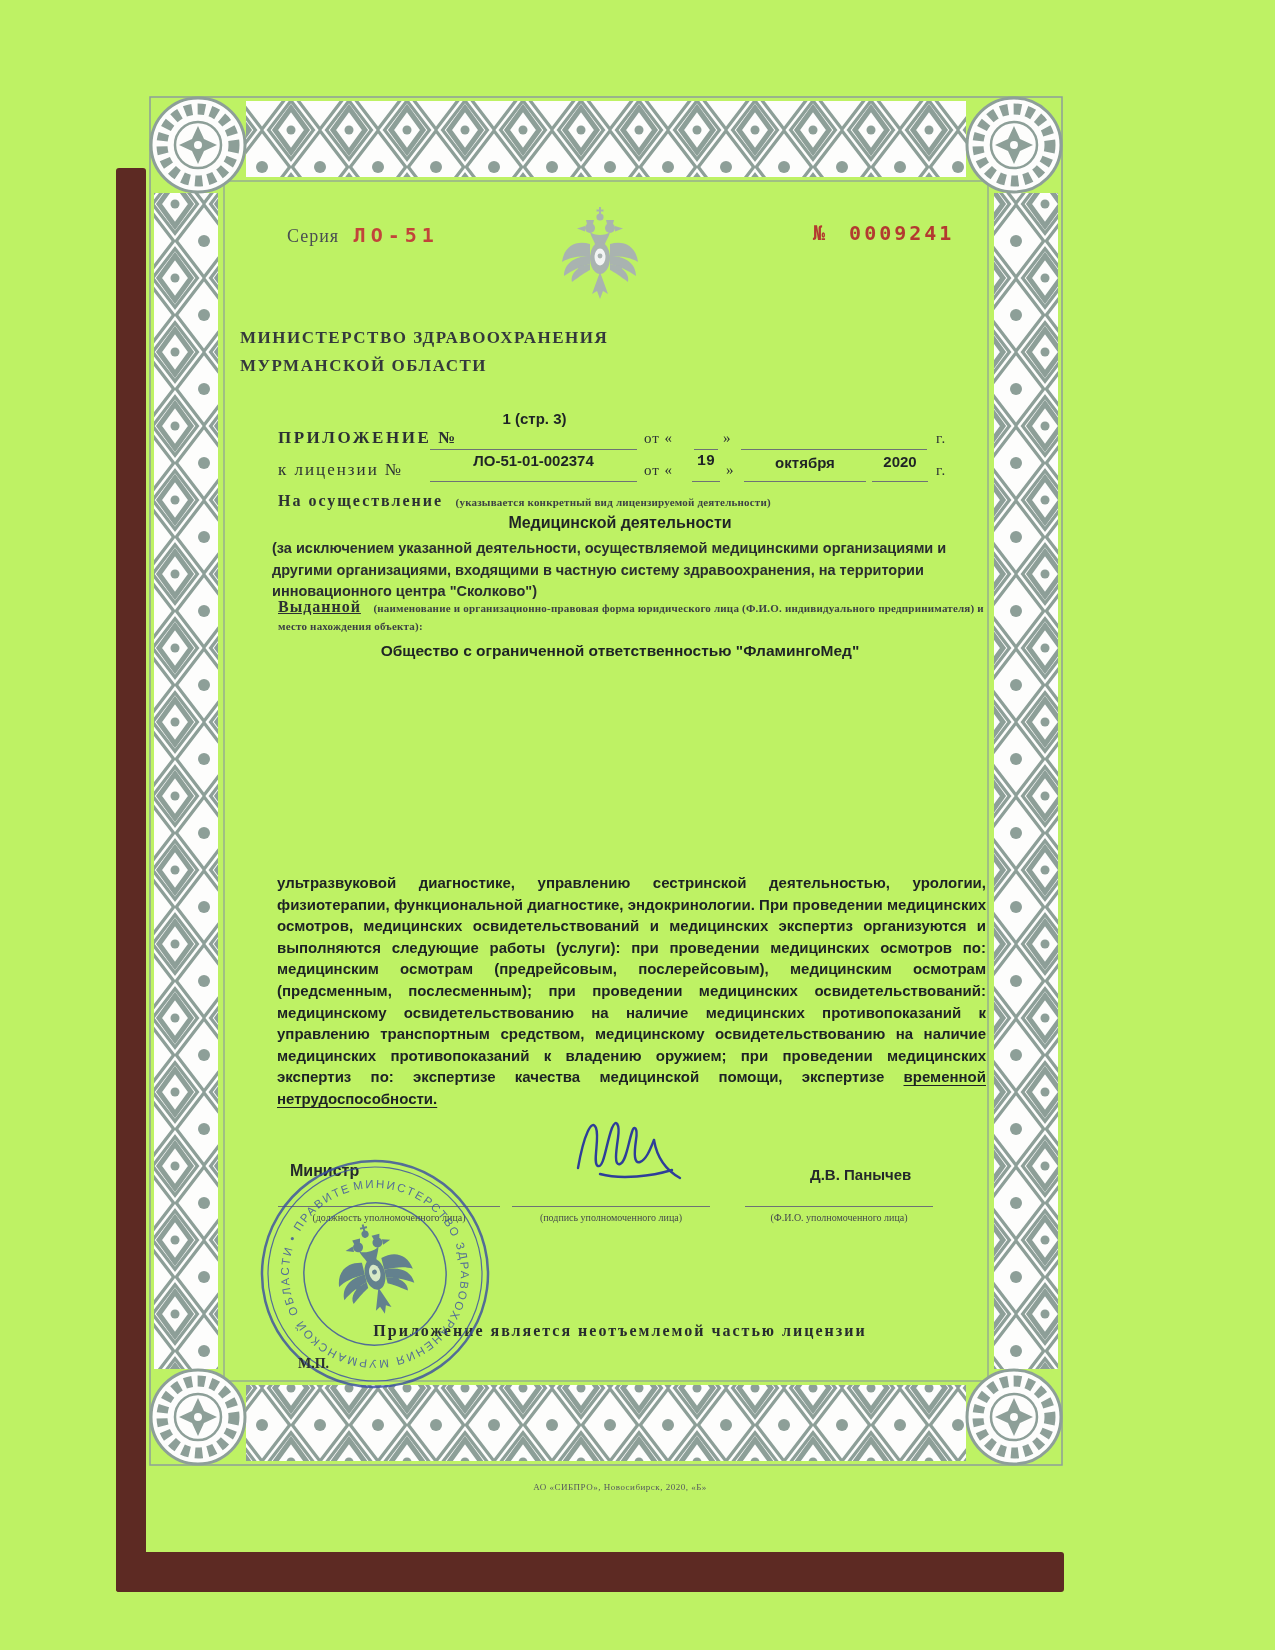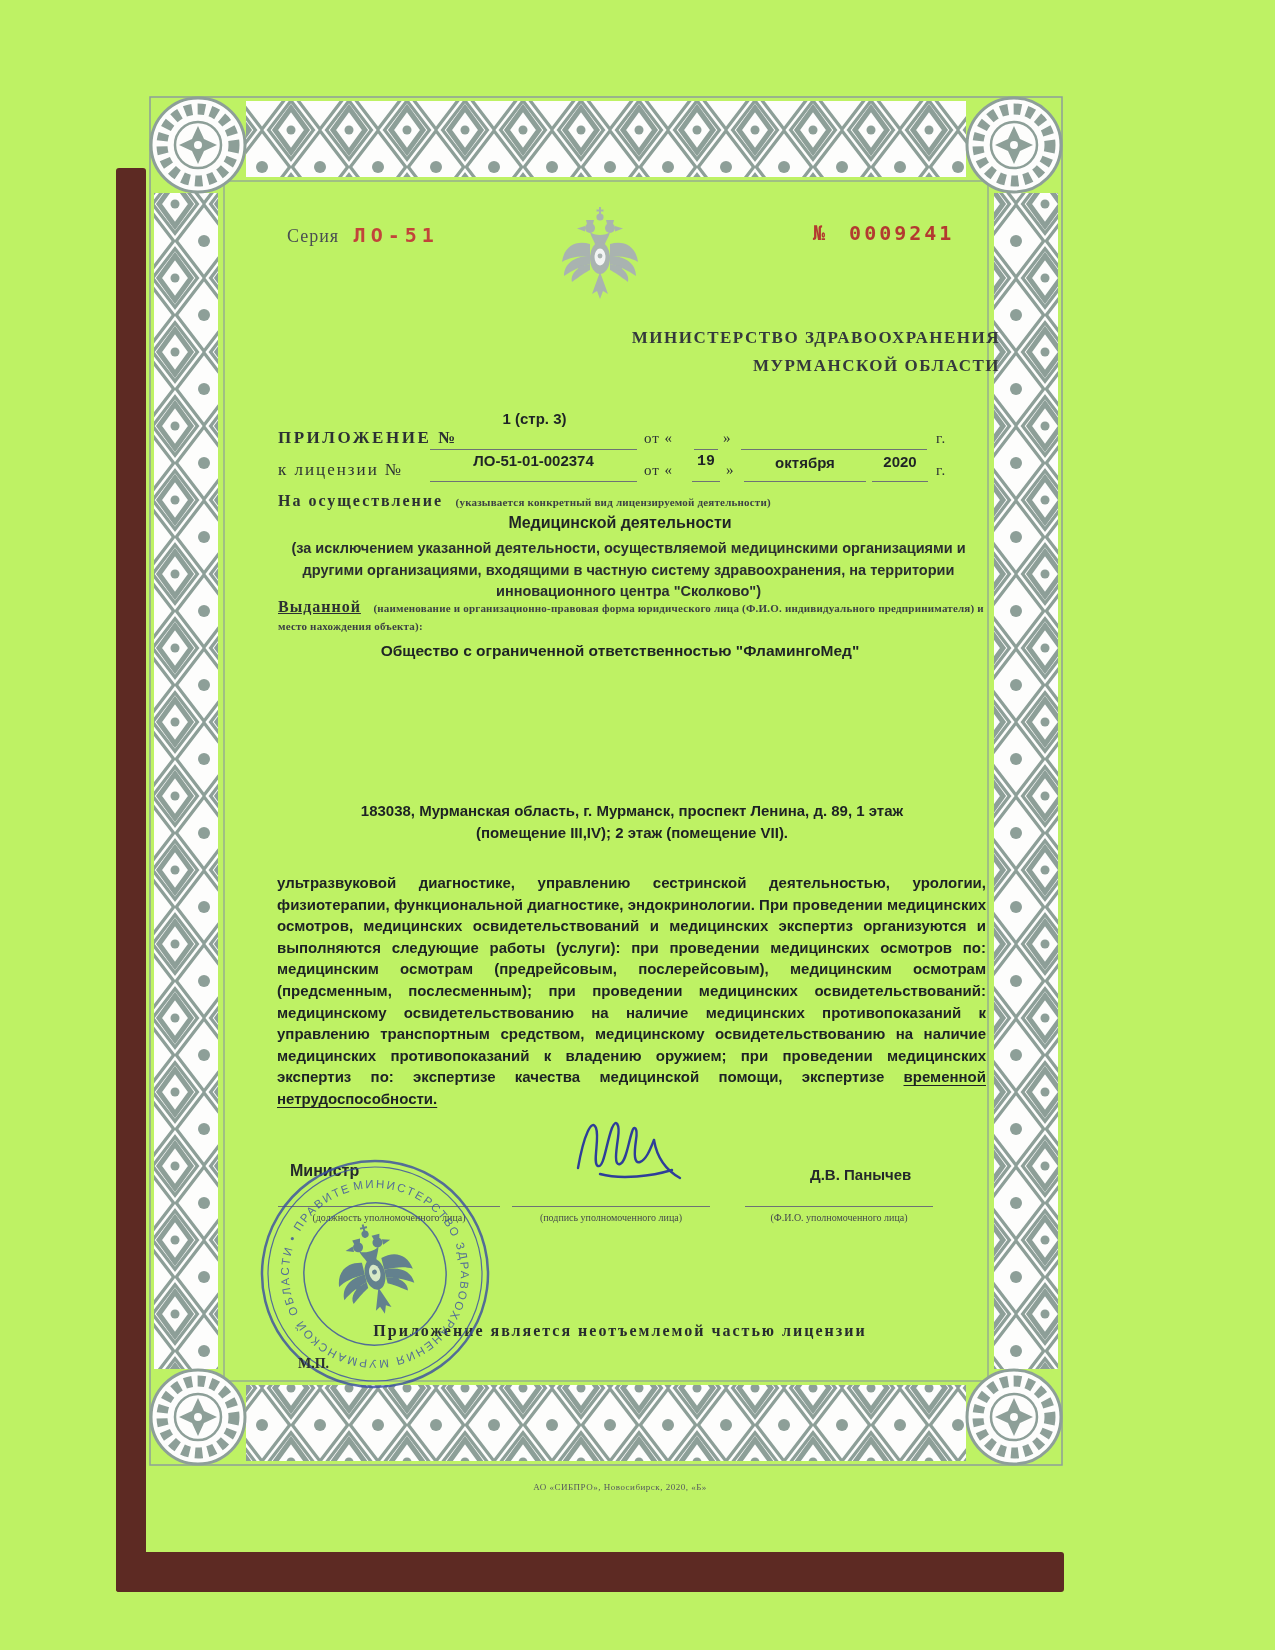--- a/index.html
+++ b/index.html
@@ -11,21 +11,21 @@
   
   .border-frame{position:absolute;left:146px;top:93px;}
   
   .series-row{position:absolute;left:287px;top:223px;white-space:nowrap;}
   .series-label{font:400 18px "Liberation Serif",serif;color:#4a4f52;letter-spacing:1px;}
   .series-value{font:700 20px "DejaVu Sans Mono",monospace;color:#c2443a;letter-spacing:5px;margin-left:10px;}
   .number-row{position:absolute;left:813px;top:221px;white-space:nowrap;
               font:700 20px "DejaVu Sans Mono",monospace;color:#b33a30;letter-spacing:2px;}
   .number-row .num{margin-left:8px;letter-spacing:3px;}
   .eagle{position:absolute;left:556px;top:206px;color:#a9b3b0;}
-  .ministry{position:absolute;left:240px;width:760px;text-align:right;
+  .ministry{position:absolute;left:240px;width:760px;text-align:left;
             font:700 17px "Liberation Serif",serif;letter-spacing:1.5px;color:#34393c;}
   .ministry.l1{top:328px;} .ministry.l2{top:356px;}
   
   .line{position:absolute;height:0;border-bottom:1.4px solid #6e7375;}
   .lbl-serif{position:absolute;font:700 17px "Liberation Serif",serif;letter-spacing:2.5px;color:#2c3133;white-space:nowrap;}
   .small-serif{position:absolute;font:400 15px "Liberation Serif",serif;color:#2c3133;letter-spacing:1px;white-space:nowrap;}
   .fill-val{position:absolute;text-align:center;font:700 15px "Liberation Sans",sans-serif;color:#1f2426;}
   .appendix-label{left:278px;top:428px;}
   .appendix-value{left:432px;top:410px;width:205px;}
   .line-a1{left:430px;top:449px;width:207px;} .from1{left:644px;top:430px;}
@@ -38,21 +38,21 @@
   .quote2{left:726px;top:462px;}
   .month-val{left:745px;top:454px;width:120px;} .line-b3{left:744px;top:481px;width:122px;}
   .year-val{left:872px;top:453px;width:56px;} .line-b4{left:872px;top:481px;width:56px;}
   .gsuf2{left:936px;top:462px;}
   
   .activity-row{position:absolute;left:278px;top:492px;width:707px;color:#2c3133;}
   .activity-row .big{font:700 16px "Liberation Serif",serif;letter-spacing:2px;}
   .hint{font:700 11px "Liberation Serif",serif;letter-spacing:0.2px;color:#3c4144;margin-left:8px;}
   .activity-value{position:absolute;left:240px;top:514px;width:760px;text-align:center;
                   font:700 16px "Liberation Sans",sans-serif;color:#1f2426;}
-  .exclusion-note{position:absolute;left:272px;top:538px;width:713px;text-align:center;
+  .exclusion-note{position:absolute;left:272px;top:538px;width:713px;
                   font:700 14.5px "Liberation Sans",sans-serif;color:#2a2e30;line-height:21.5px;}
   .issued-row{position:absolute;left:278px;top:598px;width:707px;line-height:17px;}
   .issued-row .big{font:700 16px "Liberation Serif",serif;letter-spacing:1px;color:#2c3133;text-decoration:underline;}
   .organization{position:absolute;left:240px;top:642px;width:760px;text-align:center;
                 font:700 15.5px "Liberation Sans",sans-serif;color:#1e2325;}
   
   .works-label{position:absolute;left:278px;top:737px;width:707px;
                font:700 16px "Liberation Serif",serif;letter-spacing:1.5px;line-height:27px;color:#272c2e;}
   .address{position:absolute;left:322px;top:800px;width:620px;text-align:center;
            font:700 15px "Liberation Sans",sans-serif;line-height:22px;color:#1d2224;}
@@ -189,21 +189,20 @@
   </div>
   <div class="activity-value">Медицинской деятельности</div>
   <div class="exclusion-note">(за исключением указанной деятельности, осуществляемой медицинскими организациями и другими организациями, входящими в частную систему здравоохранения, на территории инновационного центра "Сколково")</div>
 
   <div class="issued-row">
     <span class="big">Выданной</span>
     <span class="hint">(наименование и организационно-правовая форма юридического лица (Ф.И.О. индивидуального предпринимателя) и место нахождения объекта):</span>
   </div>
   <div class="organization">Общество с ограниченной ответственностью "ФламингоМед"</div>
 
-  <div class="address">183038, Мурманская область, г. Мурманск, проспект Ленина, д. 89, 1 этаж (помещение III,IV); 2 этаж (помещение VII).</div>
   <div class="body-par">
     <span>ультразвуковой диагностике, управлению сестринской деятельностью, урологии, физиотерапии, функциональной диагностике, эндокринологии. При проведении медицинских осмотров, медицинских освидетельствований и медицинских экспертиз организуются и выполняются следующие работы (услуги): при проведении медицинских осмотров по: медицинским осмотрам (предрейсовым, послерейсовым), медицинским осмотрам (предсменным, послесменным); при проведении медицинских освидетельствований: медицинскому освидетельствованию на наличие медицинских противопоказаний к управлению транспортным средством, медицинскому освидетельствованию на наличие медицинских противопоказаний к владению оружием; при проведении медицинских экспертиз по: экспертизе качества медицинской помощи, экспертизе </span><span class="underlined">временной нетрудоспособности.</span>
   </div>
 
   <div class="minister">Министр</div>
 
   <svg class="signature-svg" width="132" height="84" viewBox="0 0 132 84">
     <g fill="none" stroke="#2e3e99" stroke-width="2.4" stroke-linecap="round">
       <path d="M8 58 C14 24 22 8 26 18 C30 28 22 54 28 56 C34 58 36 34 42 18 C46 8 50 14 48 28 C46 42 44 56 50 54 C56 52 58 34 62 22 C64 14 68 18 66 30 C64 44 64 54 70 52 C76 50 80 40 84 30"></path>
       <path d="M84 30 C86 42 92 58 110 68"></path>

